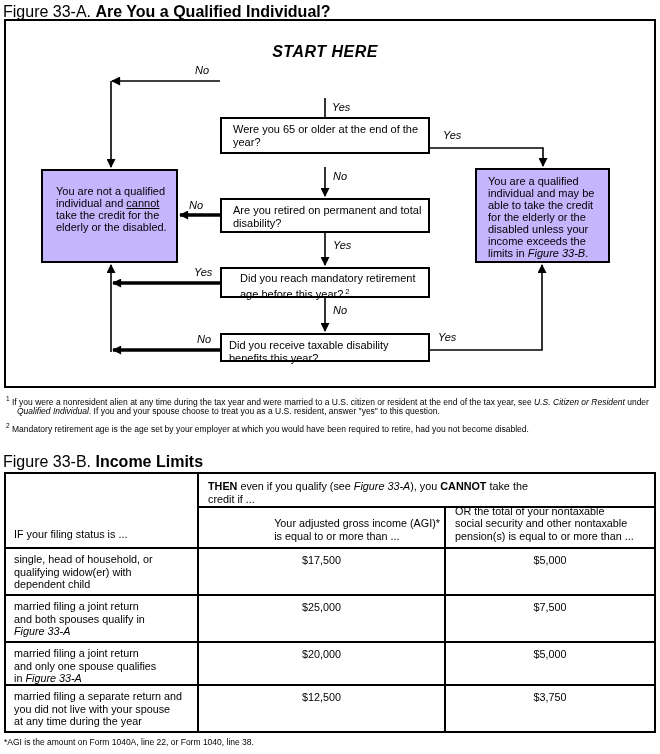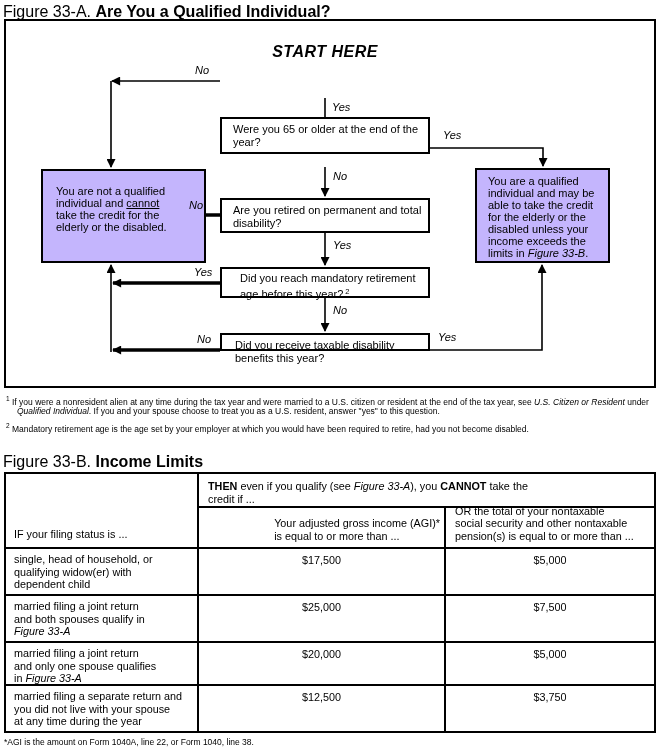--- a/index.html
+++ b/index.html
@@ -97,26 +97,26 @@
   <div class="qbox" style="top:198px; height:35px; padding:4px 6px 0 11px;">
     <span class="lines">Are you retired on permanent and total
 disability?</span>
   </div>
 
   <div class="qbox" style="top:267px; height:31px; padding:3px 11px 0 18px;">
     <span class="lines">Did you reach mandatory retirement
 age before this year?</span><sup class="fnref">2</sup>
   </div>
 
-  <div class="qbox" style="top:333px; height:18px; padding:4px 6px 0 13px;">
+  <div class="qbox" style="top:333px; height:29px; padding:4px 6px 0 7px;">
     <span class="lines">Did you receive taxable disability
 benefits this year?</span>
   </div>
 
-  <div class="sidebox" style="left:41px; top:169px; width:165px; height:94px; padding:14px 4px 16px 13px;">
+  <div class="sidebox" style="left:41px; top:169px; width:137px; height:94px; padding:14px 4px 16px 13px;">
     <div><span>You are not a qualified</span></div>
     <div><span>individual and </span><span class="u">cannot</span></div>
     <div><span>take the credit for the</span></div>
     <div><span>elderly or the disabled.</span></div>
   </div>
 
   <div class="sidebox" style="left:475px; top:168px; width:135px; height:95px; padding:5px 2px 0 11px;">
     <span class="lines">You are a qualified
 individual and may be
 able to take the credit

